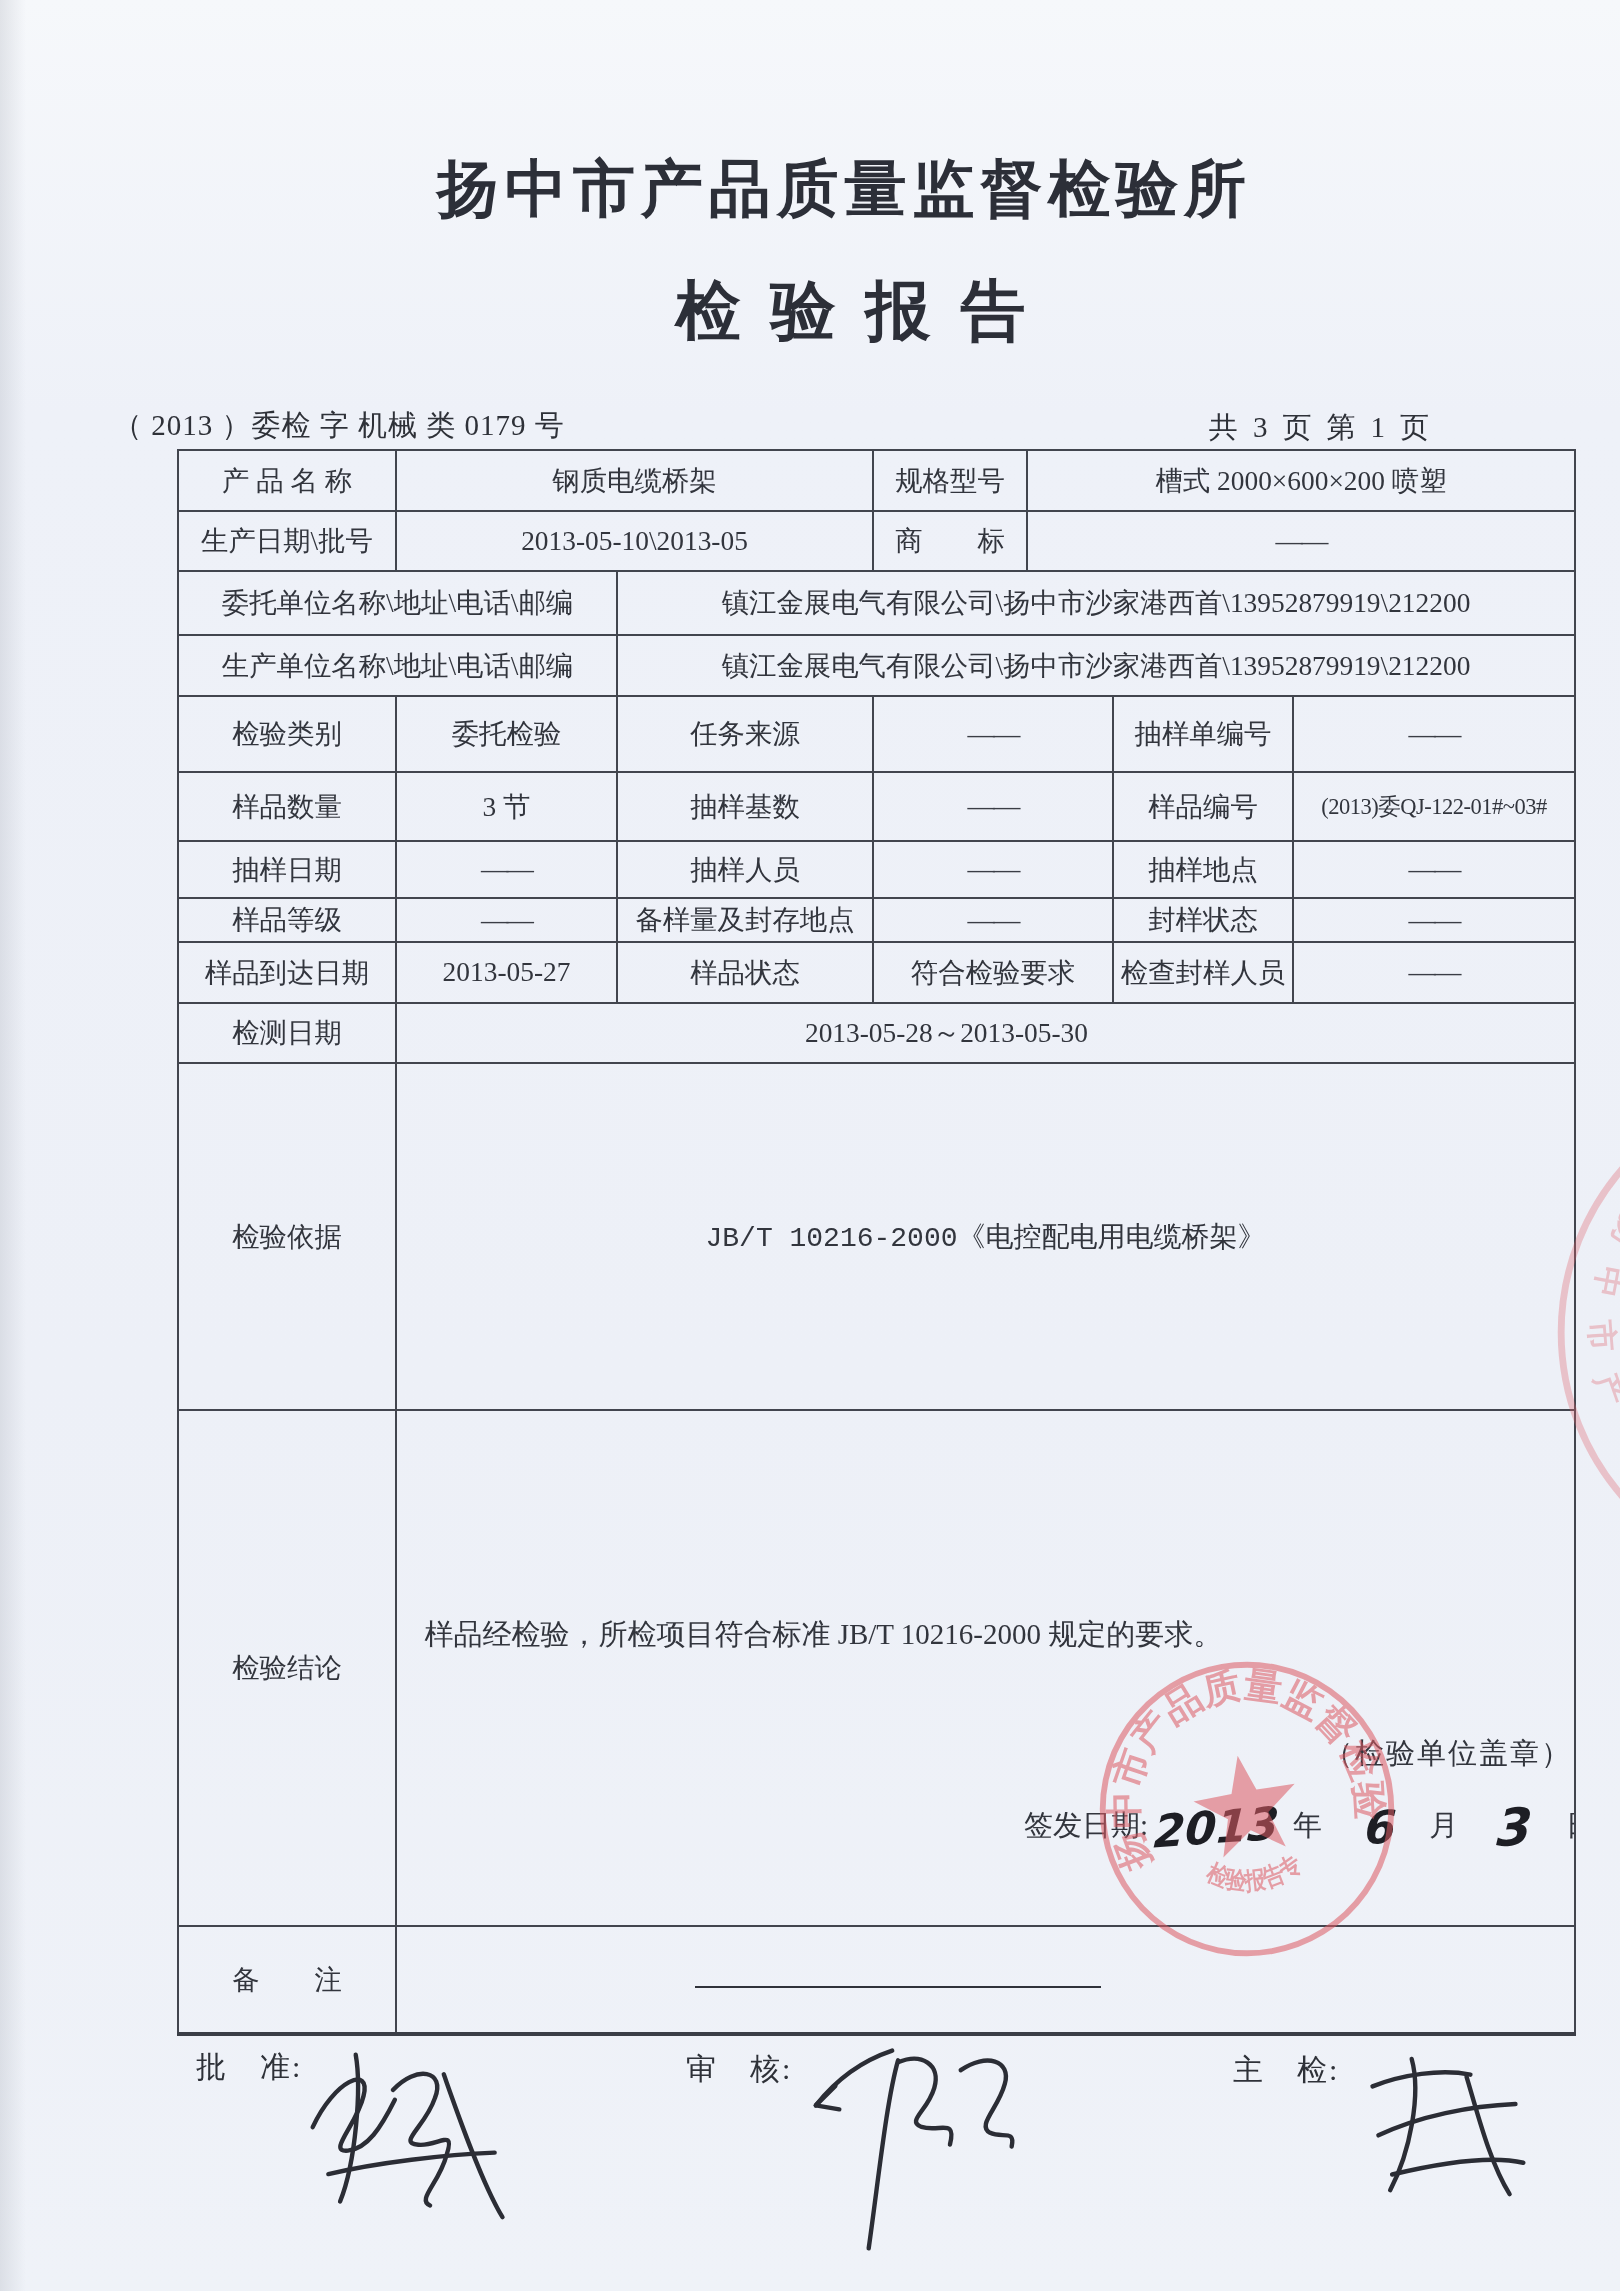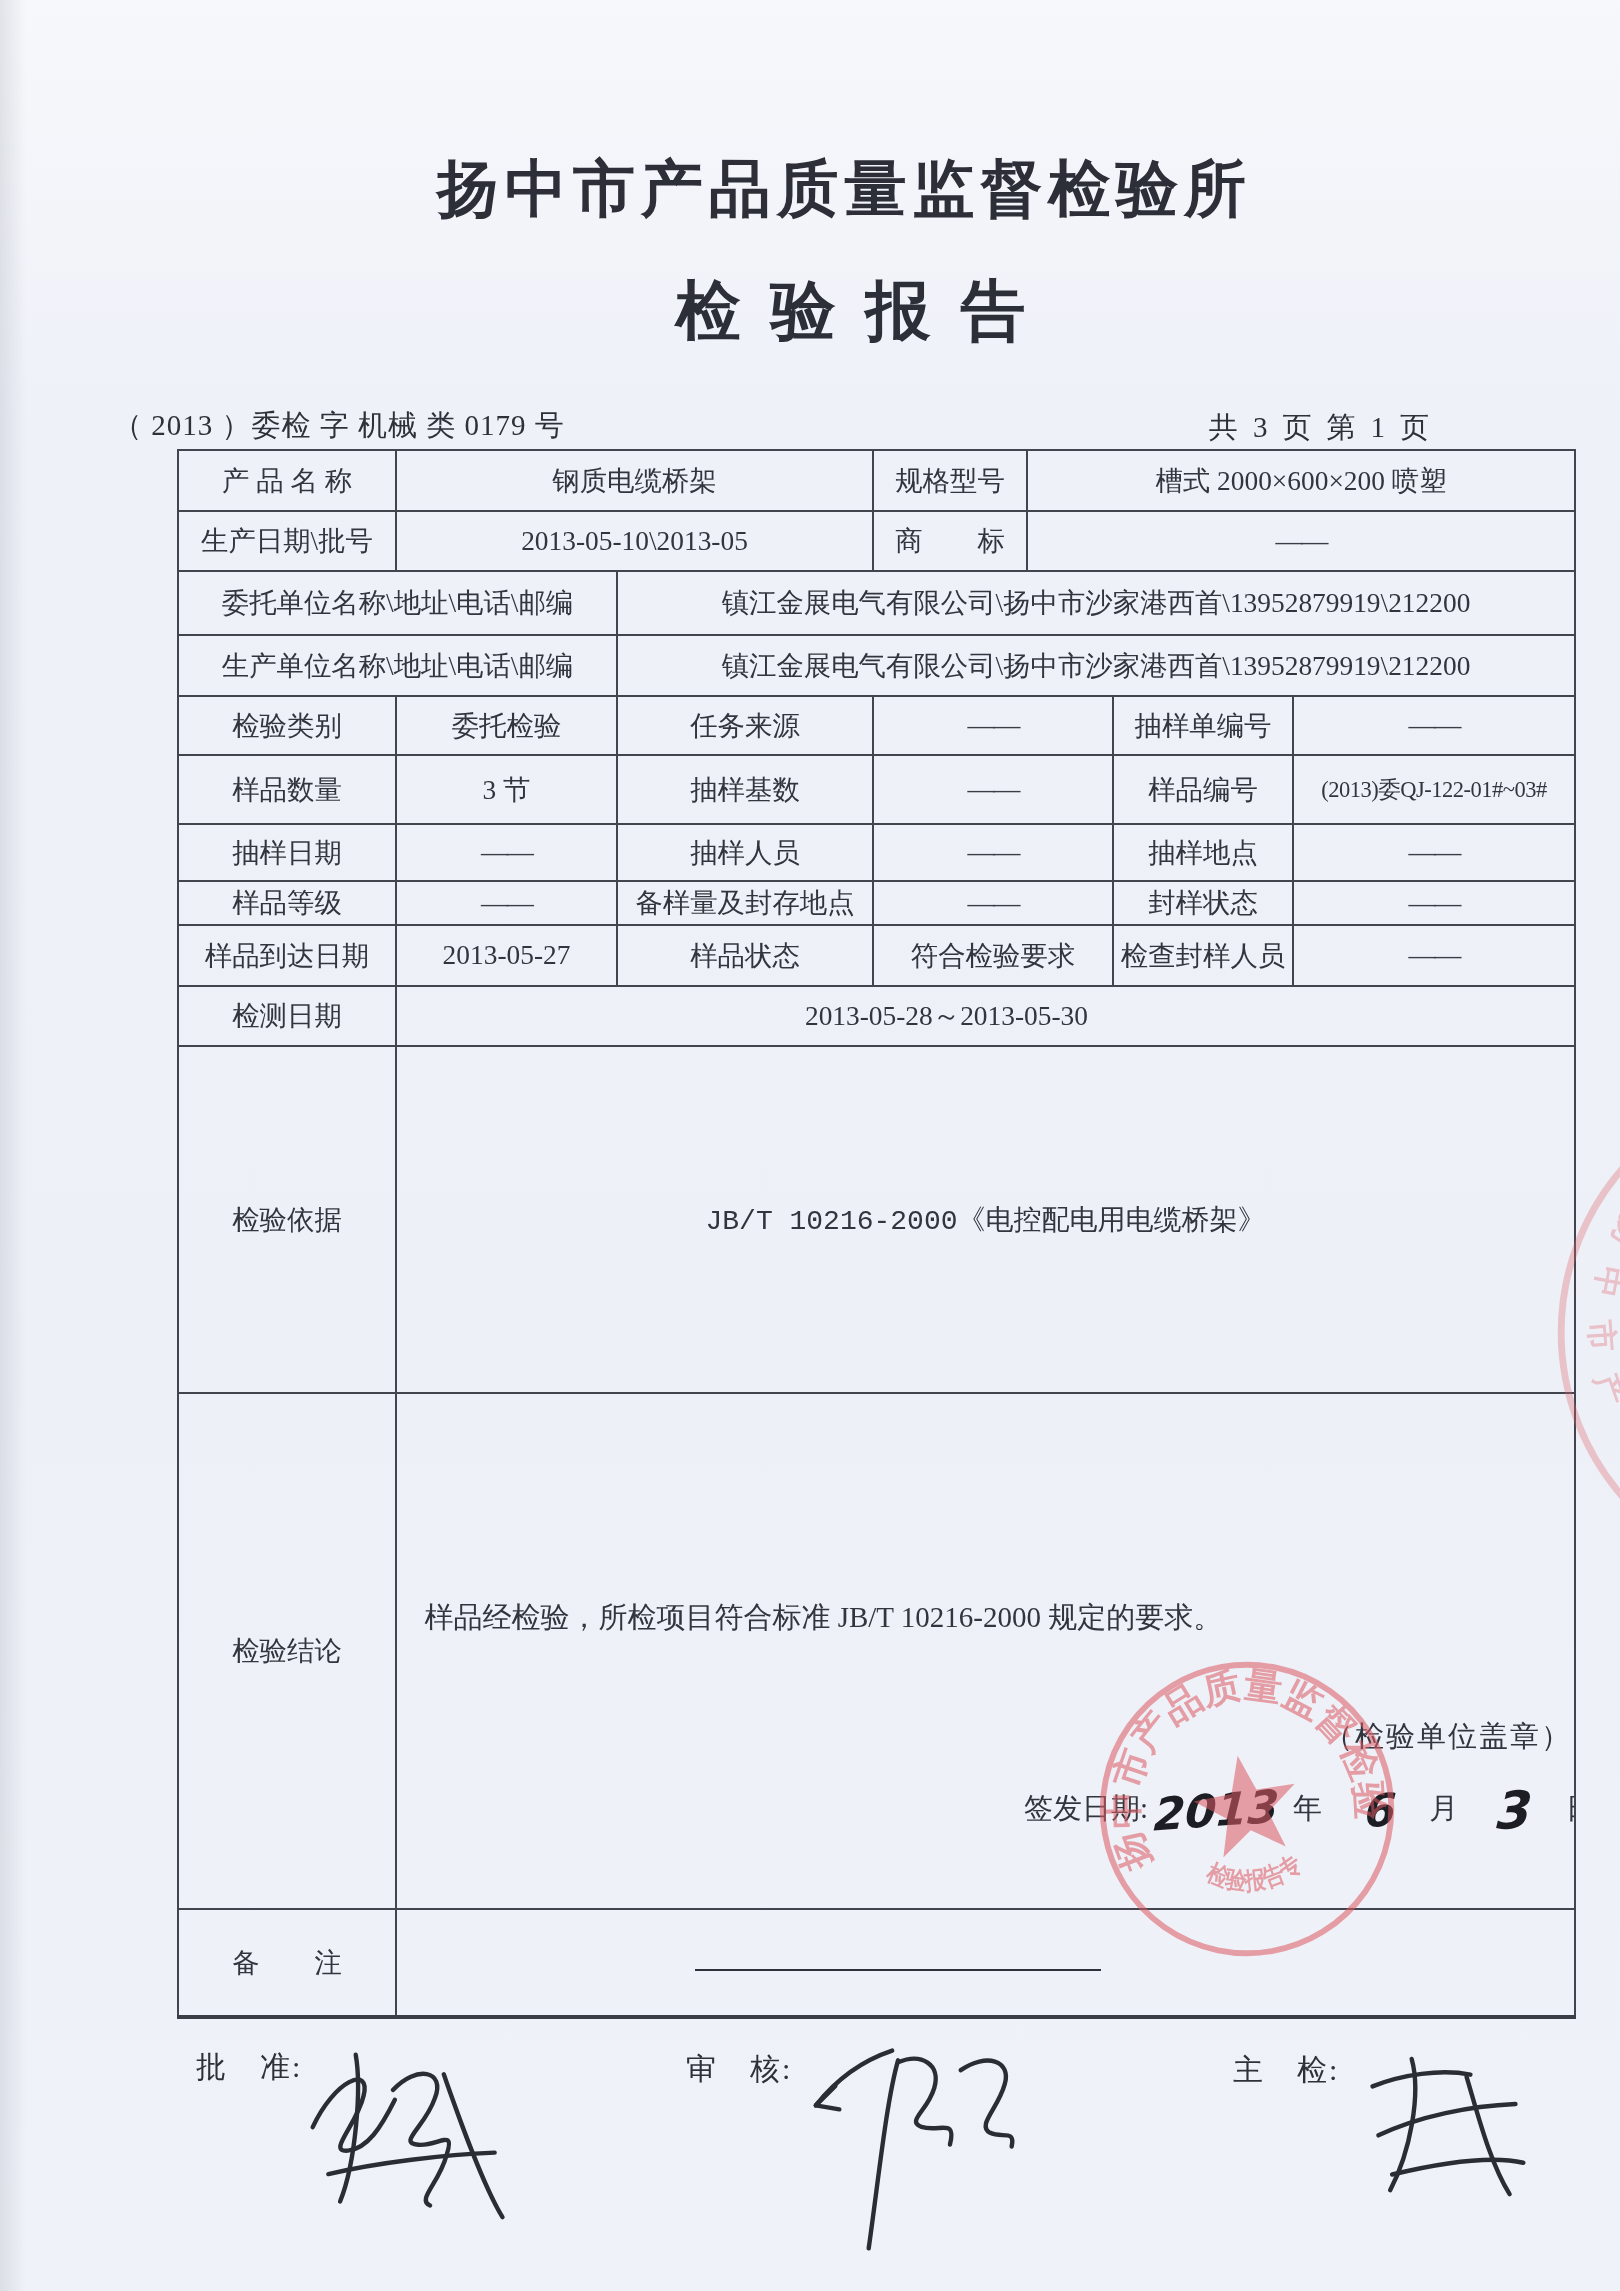--- a/index.html
+++ b/index.html
@@ -118,21 +118,21 @@
         <td colspan="3" class="dash">——</td>
       </tr>
       <tr style="height:64px">
         <td colspan="2" class="left">委托单位名称\地址\电话\邮编</td>
         <td colspan="5" class="left">镇江金展电气有限公司\扬中市沙家港西首\13952879919\212200</td>
       </tr>
       <tr style="height:61px">
         <td colspan="2" class="left">生产单位名称\地址\电话\邮编</td>
         <td colspan="5" class="left">镇江金展电气有限公司\扬中市沙家港西首\13952879919\212200</td>
       </tr>
-      <tr style="height:59px">
+      <tr style="height:76px">
         <td>检验类别</td>
         <td>委托检验</td>
         <td>任务来源</td>
         <td colspan="2" class="dash">——</td>
         <td>抽样单编号</td>
         <td class="dash">——</td>
       </tr>
       <tr style="height:69px">
         <td>样品数量</td>
         <td>3 节</td>

